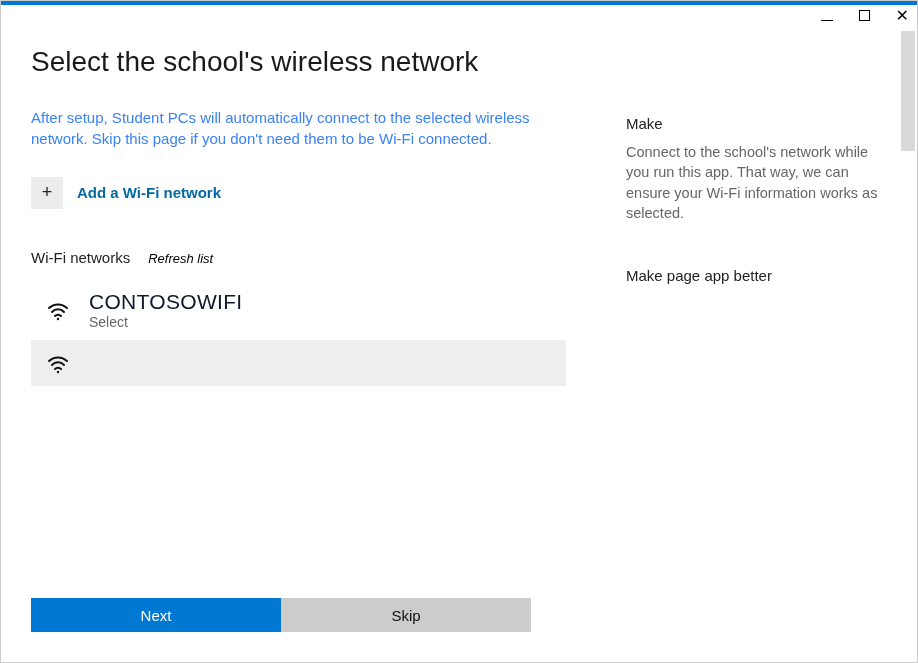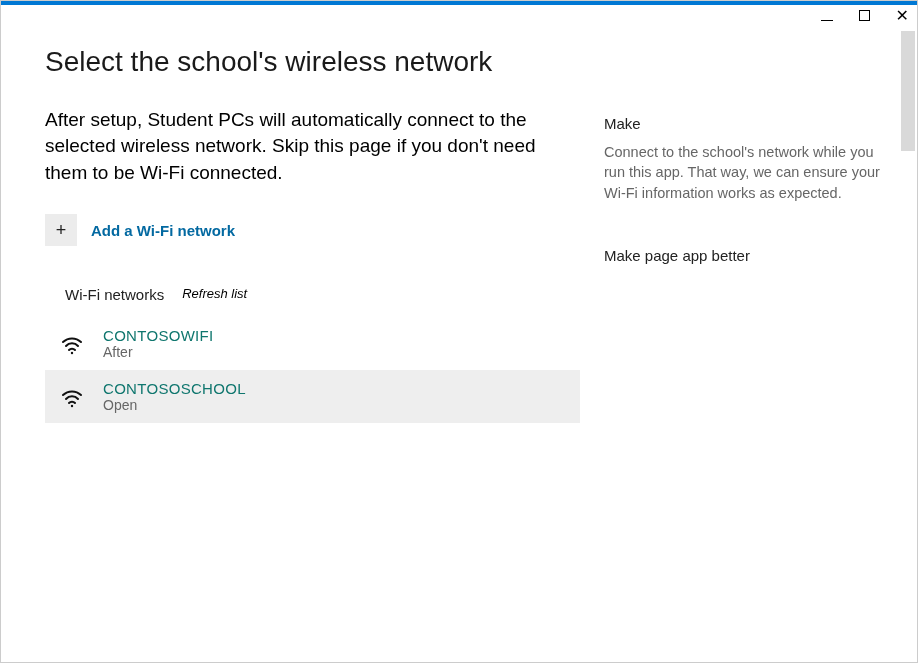--- a/index.html
+++ b/index.html
@@ -23,37 +23,37 @@
       display: flex;
       gap: 26px;
       align-items: center;
     }
     .window-controls span { cursor: default; }
     .min-line { display:inline-block; width:12px; height:1px; background:#000; }
     .max-box { display:inline-block; width:11px; height:11px; border:1px solid #000; }
     .close-x { font-size:16px; font-weight:300; display:inline-block; line-height:11px; }
     .content {
       display: flex;
-      padding: 40px 30px 30px 44px;
-      gap: 24px;
+      padding: 40px 30px 30px 30px;
+      gap: 60px;
       height: calc(100% - 4px);
       position: relative;
     }
     .left-pane { flex: 0 0 535px; }
     .right-pane { flex: 1; padding-top: 70px; font-size: 14.5px; color:#333; }
     h1.page-title {
       font-size: 28px;
       font-weight: 400;
       color: #1a1a1a;
       margin-bottom: 28px;
       line-height: 1.2;
     }
     .subtitle {
-      font-size: 19px;
-      color: #000000;
+      font-size: 15px;
+      color: #3b82f6;
       line-height: 1.4;
       margin-bottom: 28px;
       max-width: 500px;
     }
     .add-wifi-btn {
       display: flex;
       align-items: center;
       gap: 14px;
       margin-bottom: 40px;
       cursor: pointer;
@@ -70,25 +70,24 @@
       font-weight: 300;
       color: #222;
     }
     .add-wifi-btn .label {
       font-size: 15px;
       font-weight: 600;
       color: #0369a1;
     }
     .list-header {
       display: flex;
-      align-items: flex-start;
+      align-items: flex-end;
       gap: 18px;
       margin-bottom: 14px;
       font-size: 15px;
-      margin-left: 20px;
     }
     .list-header .heading { color:#222; }
     .link {
       color: #000000;
       cursor: pointer;
       font-size: 13px;
       font-style: italic;
     }
     .wifi-list { }
     .wifi-item {
@@ -100,22 +99,22 @@
     }
     .wifi-item.selected { background: #eeeeee; }
     .wifi-icon {
       width: 26px;
       height: 26px;
       display:flex;
       align-items:center;
       justify-content:center;
     }
     .wifi-text .name {
-      font-size: 15px;
-      color: #0f766e;
+      font-size: 21px;
+      color: #0f172a;
       font-weight: 400;
       letter-spacing: 0.3px;
     }
     .wifi-text .security {
       font-size: 14px;
       color: #666;
     }
     .right-section { margin-bottom: 44px; }
     .right-section .heading {
       font-size: 15px;
@@ -190,43 +189,43 @@
         <span class="wifi-icon">
           <svg width="24" height="24" viewBox="0 0 24 24">
               <path d="M3 10 A13 13 0 0 1 21 10" fill="none" stroke="#111" stroke-width="2" stroke-linecap="round"></path>
               <path d="M6 14 A8 8 0 0 1 18 14" fill="none" stroke="#111" stroke-width="2" stroke-linecap="round"></path>
               <path d="M9 18 A4 4 0 0 1 15 18" fill="none" stroke="#111" stroke-width="2" stroke-linecap="round"></path>
               <circle cx="12" cy="21" r="1.2" fill="#111"></circle>
             </svg>
         </span>
         <span class="wifi-text">
           <div class="name">CONTOSOWIFI</div>
-          <div class="security">After</div>
+          <div class="security">Select</div>
         </span>
       </div>
       <div class="wifi-item selected">
         <span class="wifi-icon">
           <svg width="24" height="24" viewBox="0 0 24 24">
               <path d="M3 10 A13 13 0 0 1 21 10" fill="none" stroke="#111" stroke-width="2" stroke-linecap="round"></path>
               <path d="M6 14 A8 8 0 0 1 18 14" fill="none" stroke="#111" stroke-width="2" stroke-linecap="round"></path>
               <path d="M9 18 A4 4 0 0 1 15 18" fill="none" stroke="#111" stroke-width="2" stroke-linecap="round"></path>
               <circle cx="12" cy="21" r="1.2" fill="#111"></circle>
             </svg>
         </span>
-        <span class="wifi-text">
-          <div class="name">CONTOSOSCHOOL</div>
-          <div class="security">Open</div>
-        </span>
       </div>
     </div>
 
+    <div class="bottom-buttons">
+      <button class="btn primary">Next</button>
+      <button class="btn secondary">Skip</button>
+    </div>
   </div>
 
   <div class="right-pane">
     <div class="right-section">
       <div class="heading">Make</div>
-      <div class="body">Connect to the school's network while you run this app. That way, we can ensure your Wi-Fi information works as expected.</div>
+      <div class="body">Connect to the school's network while you run this app. That way, we can ensure your Wi-Fi information works as selected.</div>
     </div>
     <div class="right-section">
       <div class="heading">Make page app better</div>
     </div>
   </div>
 </div>
 
 </body></html>

